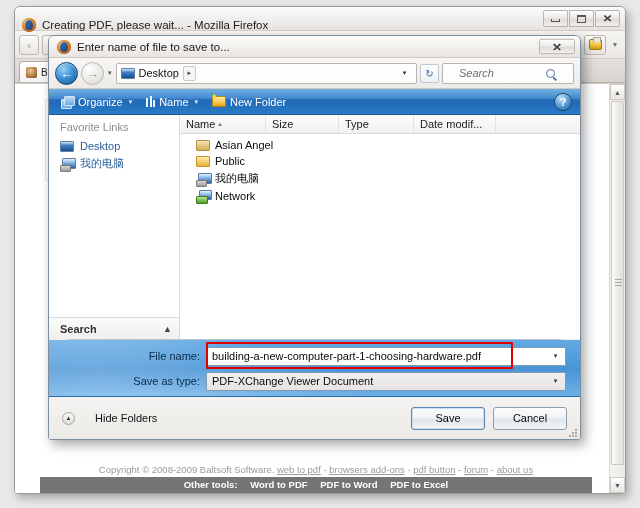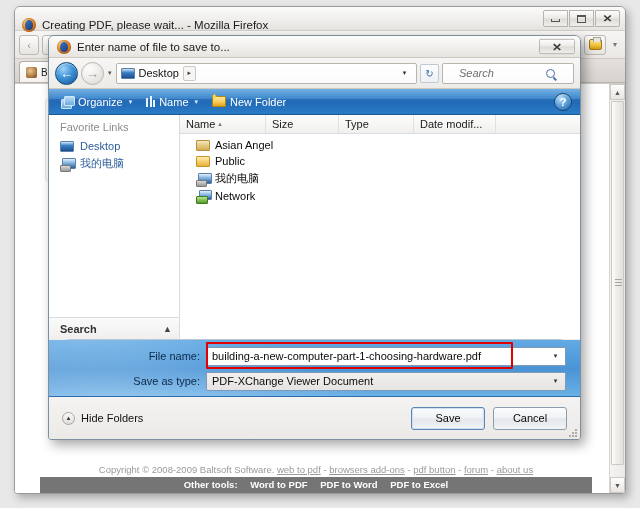--- a/index.html
+++ b/index.html
@@ -465,21 +465,21 @@
     pointer-events: none;
   }
 
   
   #dlg-footer {
     position: absolute; left: 0; right: 0; top: 361px; bottom: 0;
     background: linear-gradient(to bottom,#f4f3f1,#eceae7);
     display: flex; align-items: center; padding: 0 13px;
   }
   #hide-folders {
-    display: flex; align-items: center; gap: 6px;
+    display: flex; align-items: center; gap: 20px;
     font-size: 11px; color: #111;
   }
   .circ-caret {
     width: 13px; height: 13px; border-radius: 50%;
     background: linear-gradient(to bottom,#fafafa,#dedcd9);
     border: 1px solid #a9a49e;
     display: flex; align-items: center; justify-content: center;
     font-size: 7px; color: #333;
   }
   #dlg-buttons { margin-left: auto; display: flex; gap: 8px; }

